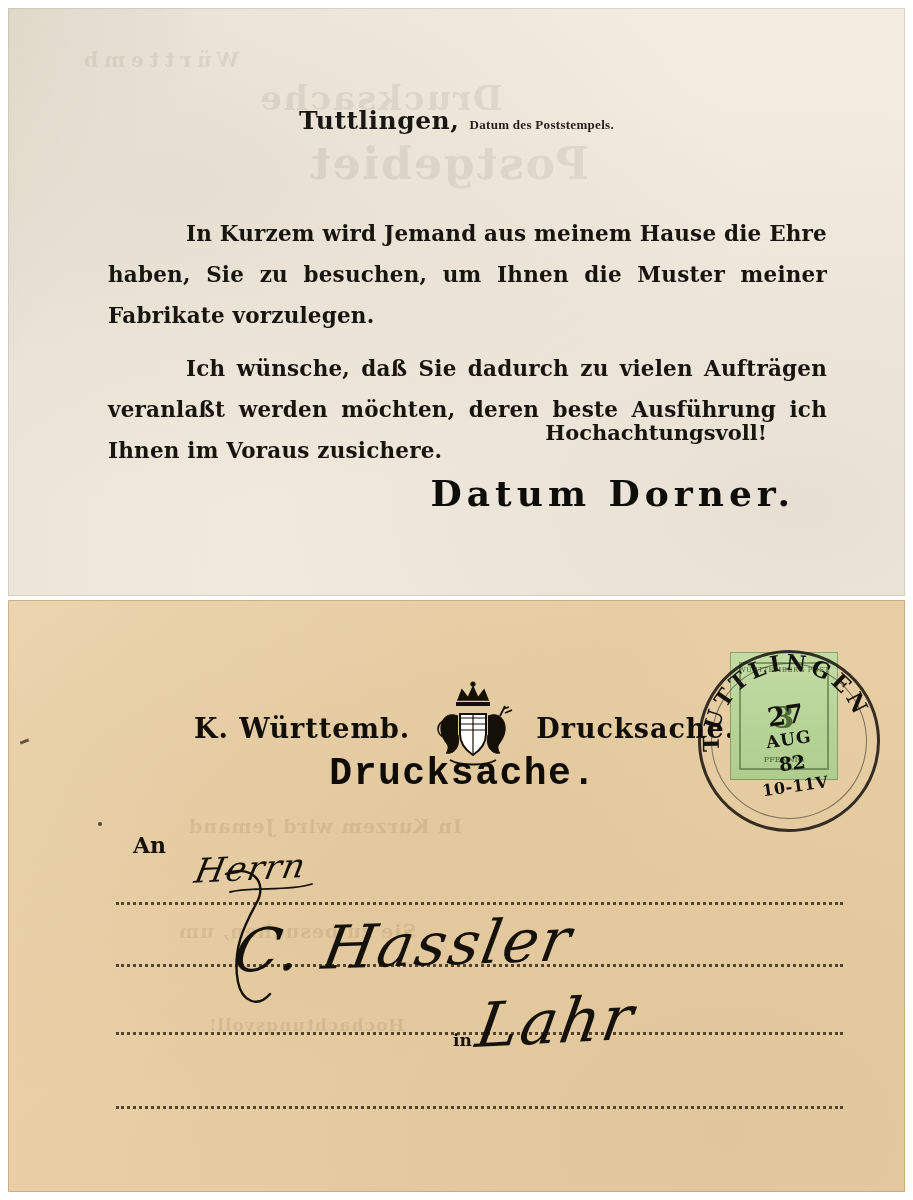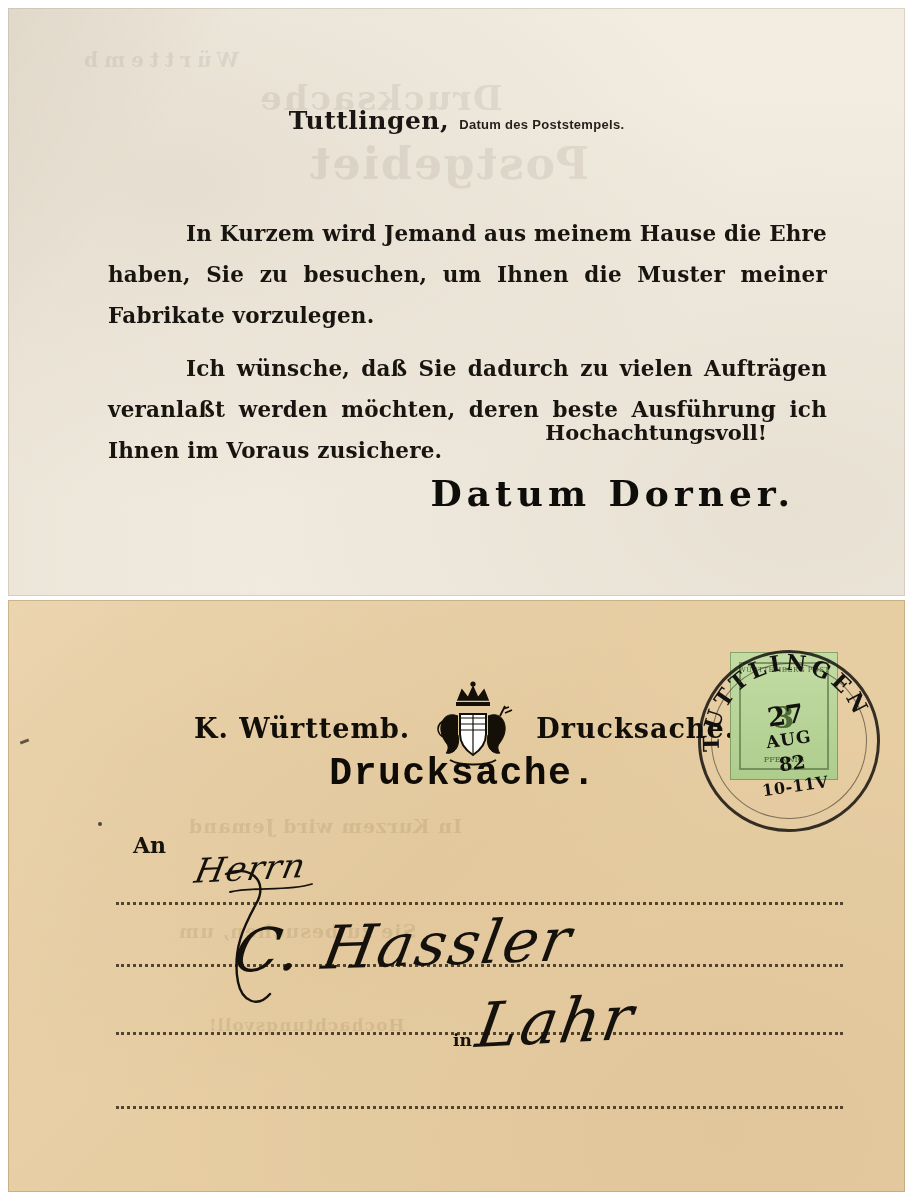--- a/index.html
+++ b/index.html
@@ -65,21 +65,21 @@
     white-space: nowrap;
   }
   .place {
     font-family: "DejaVu Serif", serif;
     font-weight: bold;
     font-size: 25px;
     letter-spacing: 0.5px;
     color: #1a1613;
   }
   .datum-sub {
-    font-family: Liberation Sans, sans-serif;
+    font-family: Liberation Serif, serif;
     font-weight: bold;
     font-size: 13px;
     letter-spacing: 0.3px;
     color: #241f19;
     margin-left: 10px;
   }
 
   .body-text {
     position: absolute;
     left: 100px;

